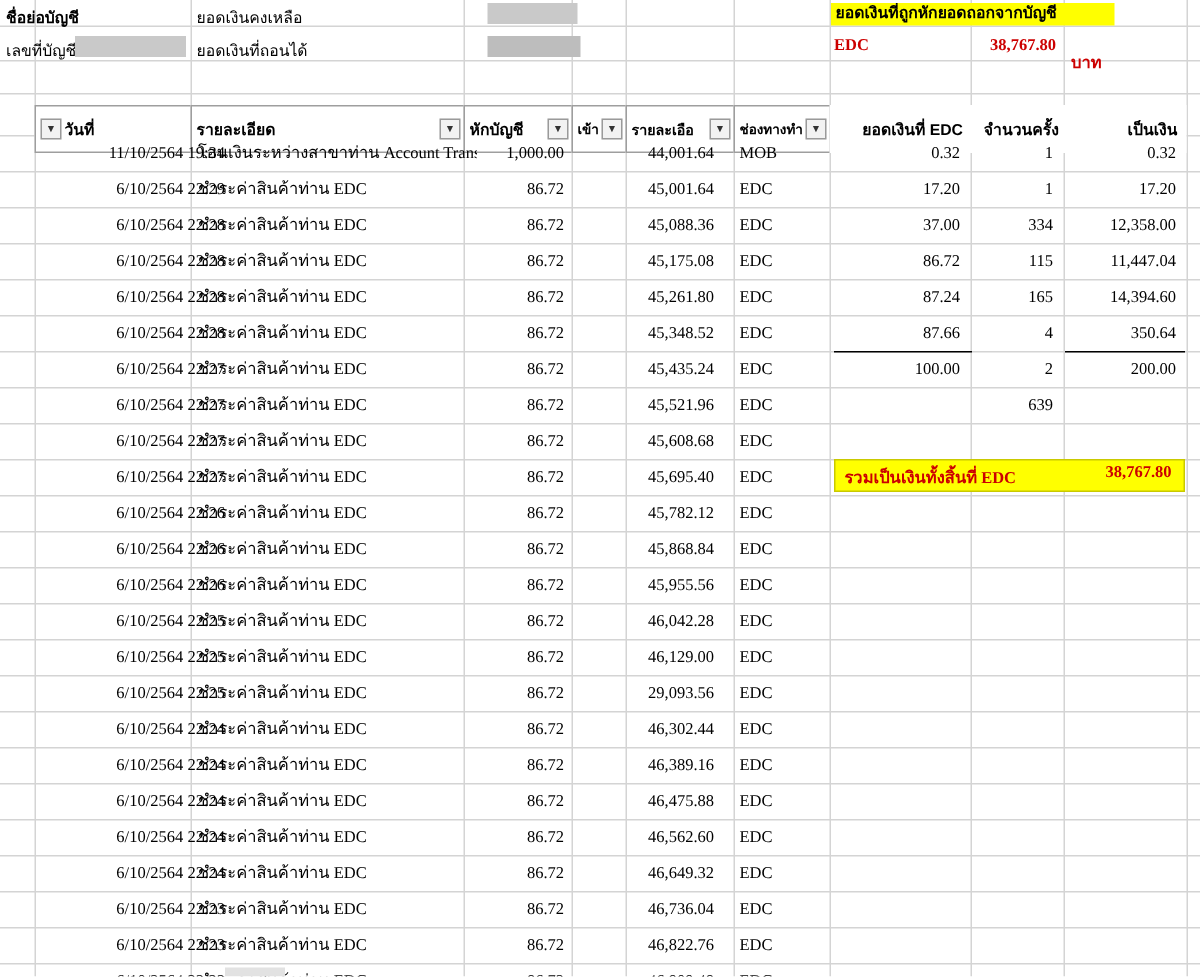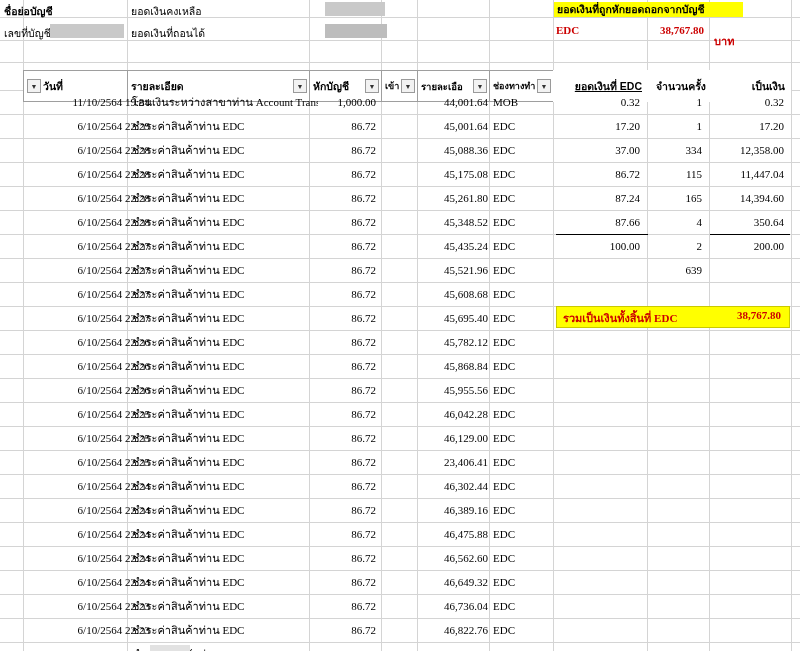--- a/index.html
+++ b/index.html
@@ -50,21 +50,21 @@
   .hdrcell.lead .filter{margin-left:0;}
 
   
   .rows{position:absolute;left:0;top:90px;width:800px;}
   .row{position:relative;height:24px;}
   .row .c{position:absolute;top:0;height:24px;line-height:24px;white-space:nowrap;overflow:hidden;}
   .c-date   {left:24px;width:130px;text-align:right;padding-right:4px;box-sizing:border-box;}
   .c-desc   {left:128px;width:190px;text-align:left;padding-left:4px;box-sizing:border-box;}
   .c-debit  {left:310px;width:70px;text-align:right;padding-right:4px;box-sizing:border-box;}
   .c-credit {left:382px;width:50px;text-align:right;padding-right:4px;box-sizing:border-box;}
-  .c-bal    {left:418px;width:70px;text-align:right;padding-right:0;box-sizing:border-box;}
+  .c-bal    {left:418px;width:70px;text-align:right;padding-right:12px;box-sizing:border-box;}
   .c-chan   {left:490px;width:60px;text-align:left;padding-left:3px;box-sizing:border-box;}
   .c-edc    {left:556px;width:90px;text-align:right;padding-right:6px;box-sizing:border-box;}
   .c-cnt    {left:648px;width:60px;text-align:right;padding-right:6px;box-sizing:border-box;}
   .c-amt    {left:710px;width:80px;text-align:right;padding-right:6px;box-sizing:border-box;}
 
   .sumline{position:absolute;left:556px;width:92px;top:0;border-top:1px solid #000;}
   .sumline2{position:absolute;left:710px;width:80px;top:0;border-top:1px solid #000;}
 
   .totalbar{
     position:absolute;left:556px;top:0;width:234px;height:22px;
@@ -155,21 +155,21 @@
     <div class="filter">▼</div>
   </div>
   <div class="hdrcell" style="left:417px;width:73px;">
     <div class="txt" style="font-size:9.5px;">รายละเอือ</div>
     <div class="filter">▼</div>
   </div>
   <div class="hdrcell" style="left:489px;width:65px;">
     <div class="txt" style="font-size:9px;">ช่องทางทำรายการ</div>
     <div class="filter">▼</div>
   </div>
-  <div class="hdrcell" style="left:553px;width:95px;border:none;justify-content:flex-start;padding-right:6px;text-decoration:underline;">
+  <div class="hdrcell" style="left:553px;width:95px;border:none;justify-content:flex-start;padding-right:6px;">
     <div class="txt right">ยอดเงินที่ EDC</div>
   </div>
   <div class="hdrcell" style="left:647px;width:63px;border:none;justify-content:flex-end;padding-right:4px;">
     <div class="txt right">จำนวนครั้ง</div>
   </div>
   <div class="hdrcell" style="left:709px;width:82px;border:none;justify-content:flex-end;padding-right:6px;">
     <div class="txt right">เป็นเงิน</div>
   </div>
 
   <div class="rows">
@@ -337,21 +337,21 @@
       <div class="c c-credit"></div>
       <div class="c c-bal">46,129.00</div>
       <div class="c c-chan">EDC</div>
     </div>
 
     <div class="row">
       <div class="c c-date">6/10/2564 22:25</div>
       <div class="c c-desc">ชำระค่าสินค้าท่าน EDC</div>
       <div class="c c-debit">86.72</div>
       <div class="c c-credit"></div>
-      <div class="c c-bal">23,406.41</div>
+      <div class="c c-bal">29,093.56</div>
       <div class="c c-chan">EDC</div>
     </div>
 
     <div class="row">
       <div class="c c-date">6/10/2564 22:24</div>
       <div class="c c-desc">ชำระค่าสินค้าท่าน EDC</div>
       <div class="c c-debit">86.72</div>
       <div class="c c-credit"></div>
       <div class="c c-bal">46,302.44</div>
       <div class="c c-chan">EDC</div>

